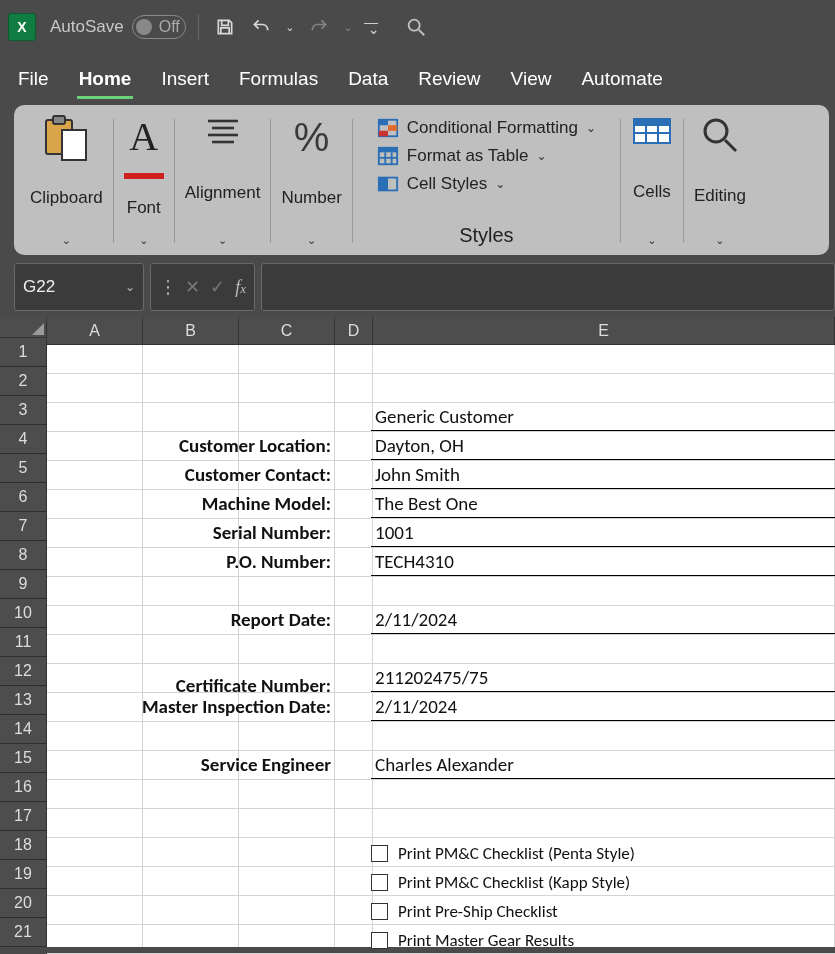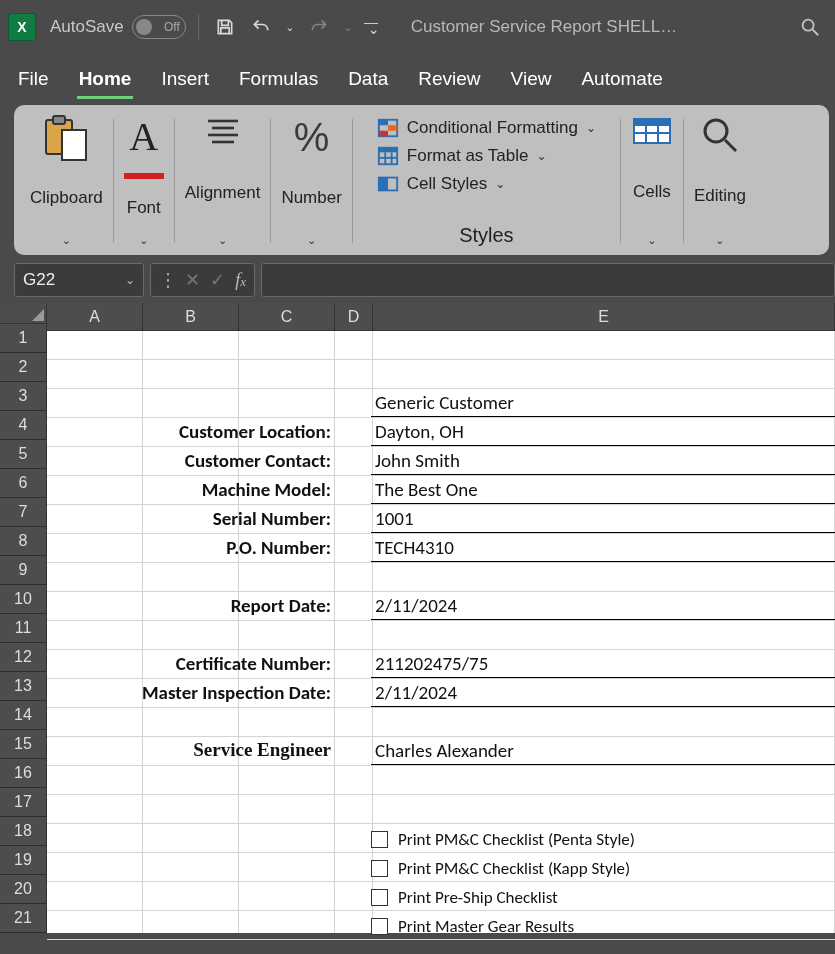--- a/index.html
+++ b/index.html
@@ -35,21 +35,21 @@
     width:54px; height:24px;
     border:1.5px solid #888; border-radius:12px;
     display:flex; align-items:center; justify-content:flex-end;
     padding:0 5px; position:relative;
     cursor:pointer;
   }
   .autosave-toggle::before{
     content:""; position:absolute; left:3px; top:3px;
     width:16px; height:16px; border-radius:50%; background:#888;
   }
-  .autosave-off { font-size:12px; color:#aaa; }
+  .autosave-off { font-size:16px; color:#aaa; }
   .qat-btn {
     width:28px; height:28px;
     display:flex; align-items:center; justify-content:center;
     color:#d8d8d8; font-size:17px; cursor:pointer;
     border-radius:3px;
   }
   .qat-sep { width:1px; height:26px; background:#666; margin:0 4px;}
   .doc-title { color:#b8b8b8; font-size:17px; margin-left:12px; flex:1; white-space:nowrap; overflow:hidden; text-overflow:ellipsis;}
   .search-btn { width:34px; height:34px; display:flex;align-items:center;justify-content:center;color:#c0c0c0;cursor:pointer;}
 
@@ -108,21 +108,21 @@
   .cells-icon svg{width:42px;height:32px;}
   .edit-icon svg{width:40px;height:40px;}
 
   .mini-icon{width:22px;height:22px;display:inline-flex;align-items:center;justify-content:center;}
   .mini-icon svg{width:22px;height:22px;}
 
   
   .fbar {
     display:flex; align-items:stretch;
     margin:8px 0 0 14px;
-    height:34px;
+    height:48px;
     gap:6px;
   }
   .namebox{
     width:130px; background:#3b3b3b; border:1px solid #6a6a6a; border-radius:3px;
     display:flex;align-items:center;justify-content:space-between;
     padding:0 8px; color:#eee; font-size:17px;
   }
   .fx-group{
     display:flex;align-items:center;background:#3b3b3b;border:1px solid #6a6a6a;border-radius:3px;
     padding:0 8px; color:#bcbcbc; font-size:18px; gap:10px;
@@ -216,21 +216,20 @@
   <div class="qat-btn" style="opacity:.4">
      <svg width="20" height="20" viewBox="0 0 24 24">
         <path fill="none" stroke="#d8d8d8" stroke-width="2" d="M15 14l5-5-5-5 M20 9H10a6 6 0 00-6 6v1"></path>
       </svg>
   </div>
   <div class="qat-btn" style="width:14px;font-size:11px;opacity:.4">⌄</div>
   <div class="qat-btn" style="font-size:14px;">
      <span style="border-bottom:1.5px solid #ccc;display:inline-block;width:14px;position:relative;top:-4px;"></span>
       <span style="position:relative;top:2px;left:-10px;">⌄</span>
   </div>
-  <div class="doc-title">Customer Service Report SHELL…</div>
   <div class="search-btn">
      <svg width="22" height="22" viewBox="0 0 24 24">
         <circle cx="10" cy="10" r="6" fill="none" stroke="#c0c0c0" stroke-width="2"></circle>
         <line x1="15" y1="15" x2="21" y2="21" stroke="#c0c0c0" stroke-width="2"></line>
       </svg>
   </div>
 </div>
 
 <div class="menutabs" id="menutabs">
     <div class="menutab">File</div>
@@ -444,25 +443,25 @@
         <div class="cell-lbl" style="top: 118px; right: auto; left: 0px; text-align: right;">Customer Contact:</div>
         <div class="cell-val" style="top: 118px;">John Smith</div>
         <div class="cell-lbl" style="top: 147px; right: auto; left: 0px; text-align: right;">Machine Model:</div>
         <div class="cell-val" style="top: 147px;">The Best One</div>
         <div class="cell-lbl" style="top: 176px; right: auto; left: 0px; text-align: right;">Serial Number:</div>
         <div class="cell-val" style="top: 176px;">1001</div>
         <div class="cell-lbl" style="top: 205px; right: auto; left: 0px; text-align: right;">P.O. Number:</div>
         <div class="cell-val" style="top: 205px;">TECH4310</div>
         <div class="cell-lbl" style="top: 263px; right: auto; left: 0px; text-align: right;">Report Date:</div>
         <div class="cell-val" style="top: 263px;">2/11/2024</div>
-        <div class="cell-lbl" style="top: 321px; right: auto; left: 0px; text-align: right;">Certificate Number:</div>
+        <div class="cell-lbl" style="top: 329px; right: auto; left: 0px; text-align: right;">Certificate Number:</div>
         <div class="cell-val" style="top: 321px;">211202475/75</div>
         <div class="cell-lbl" style="top: 350px; right: auto; left: 0px; text-align: right;">Master Inspection Date:</div>
         <div class="cell-val" style="top: 350px;">2/11/2024</div>
-        <div class="cell-lbl" style="top: 408px; right: auto; left: 0px; text-align: right; font-family: Liberation Serif, serif;">Service Engineer</div>
+        <div class="cell-lbl" style="top: 408px; right: auto; left: 0px; text-align: right;">Service Engineer</div>
         <div class="cell-val" style="top: 408px;">Charles Alexander</div>
         <div class="chk-row" style="top: 498px;">
           <div class="chk-box"></div>
           <span>Print PM&amp;C Checklist (Penta Style)</span>
         </div>
         <div class="chk-row" style="top: 527px;">
           <div class="chk-box"></div>
           <span>Print PM&amp;C Checklist (Kapp Style)</span>
         </div>
         <div class="chk-row" style="top: 556px;">

